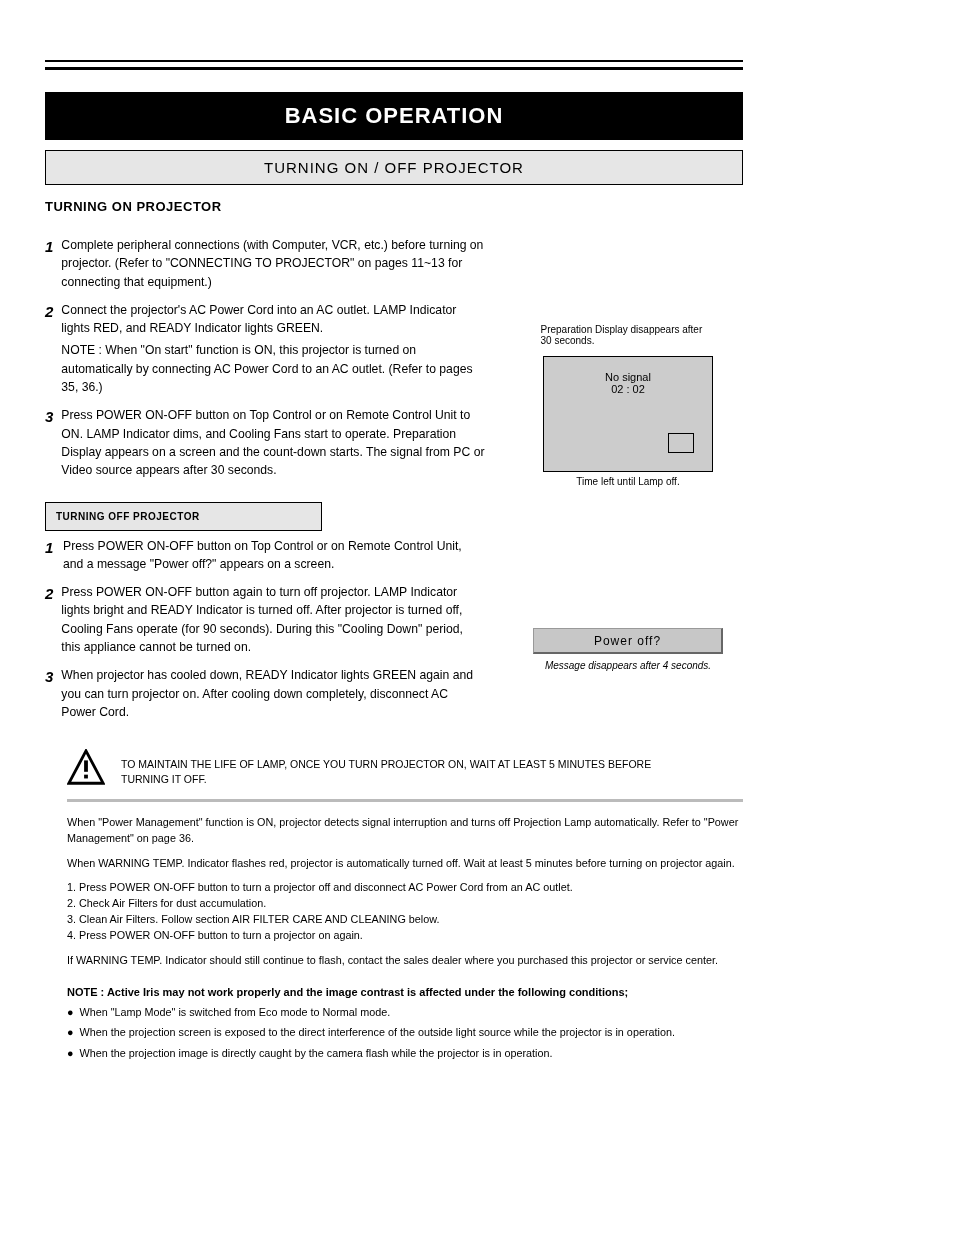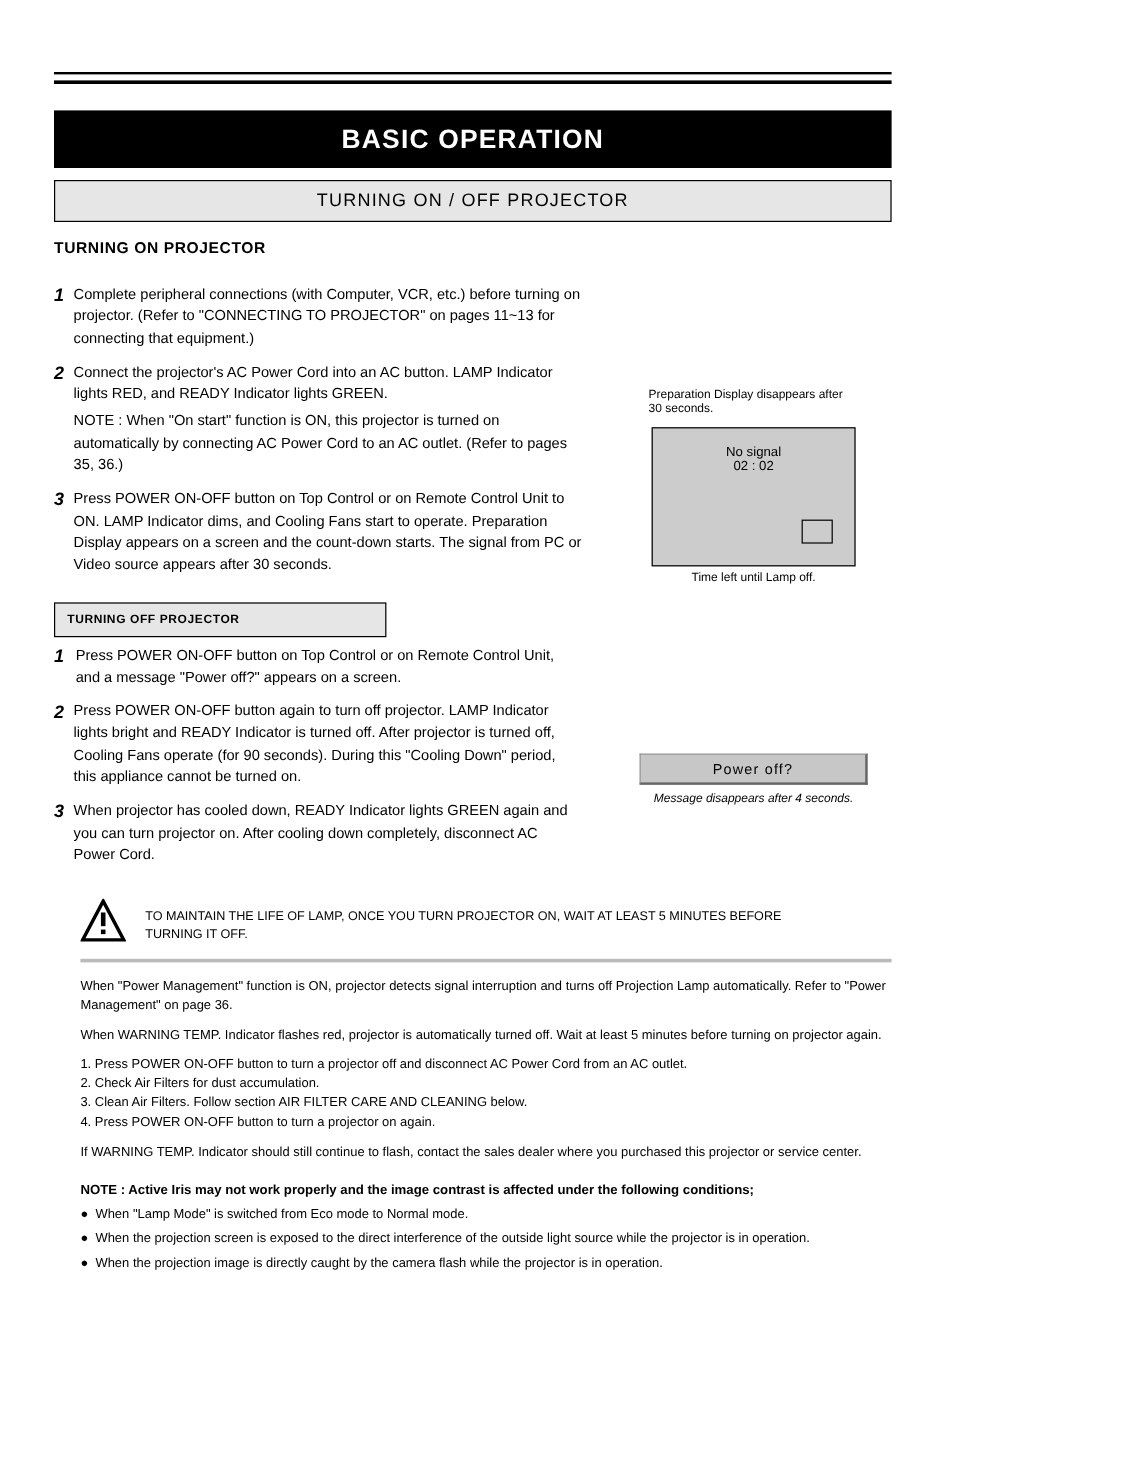--- a/index.html
+++ b/index.html
@@ -177,21 +177,21 @@
 
 <div class="two-col">
   <div class="col-left">
     <div style="display:flex;gap:8px;">
       <div style="font-style:italic;font-weight:bold;font-size:15px;width:16px;">1</div>
       <div>Complete peripheral connections (with Computer, VCR, etc.) before turning on projector.  (Refer to "CONNECTING TO PROJECTOR" on pages 11~13 for connecting that equipment.)</div>
     </div>
     <div style="display:flex;gap:8px;margin-top:10px;">
       <div style="font-style:italic;font-weight:bold;font-size:15px;width:16px;">2</div>
       <div>
-        <div>Connect the projector's AC Power Cord into an AC button. LAMP Indicator lights RED, and READY Indicator lights GREEN.</div>
+        <div>Connect the projector's AC Power Cord into an AC outlet. LAMP Indicator lights RED, and READY Indicator lights GREEN.</div>
         <div style="margin-top:4px;">NOTE : When "On start" function is ON, this projector is turned on automatically by connecting AC Power Cord to an AC outlet. (Refer to pages 35, 36.)</div>
       </div>
     </div>
     <div style="display:flex;gap:8px;margin-top:10px;">
       <div style="font-style:italic;font-weight:bold;font-size:15px;width:16px;">3</div>
       <div>Press POWER ON-OFF button on Top Control or on Remote Control Unit to ON. LAMP Indicator dims, and Cooling Fans start to operate.  Preparation Display appears on a screen and the count-down starts. The signal from PC or Video source appears after 30 seconds.</div>
     </div>
 
     <div class="section-head">TURNING OFF PROJECTOR</div>
 

